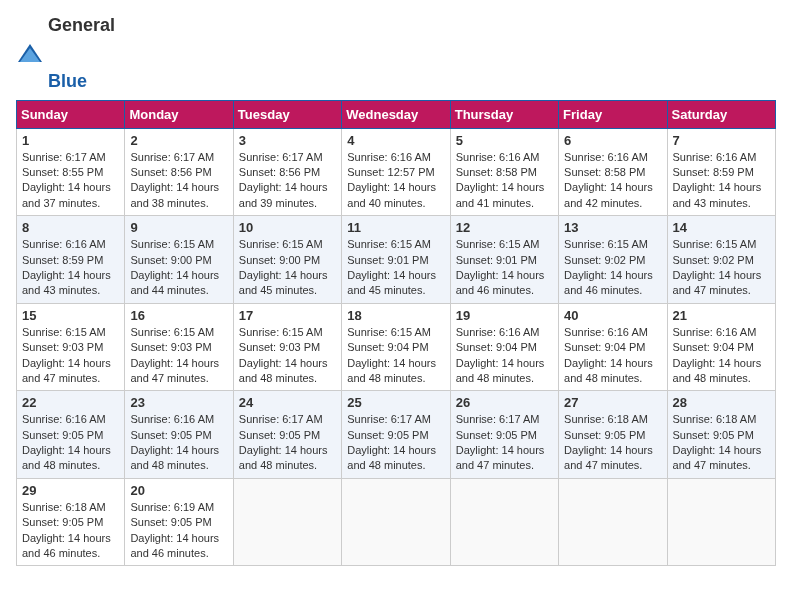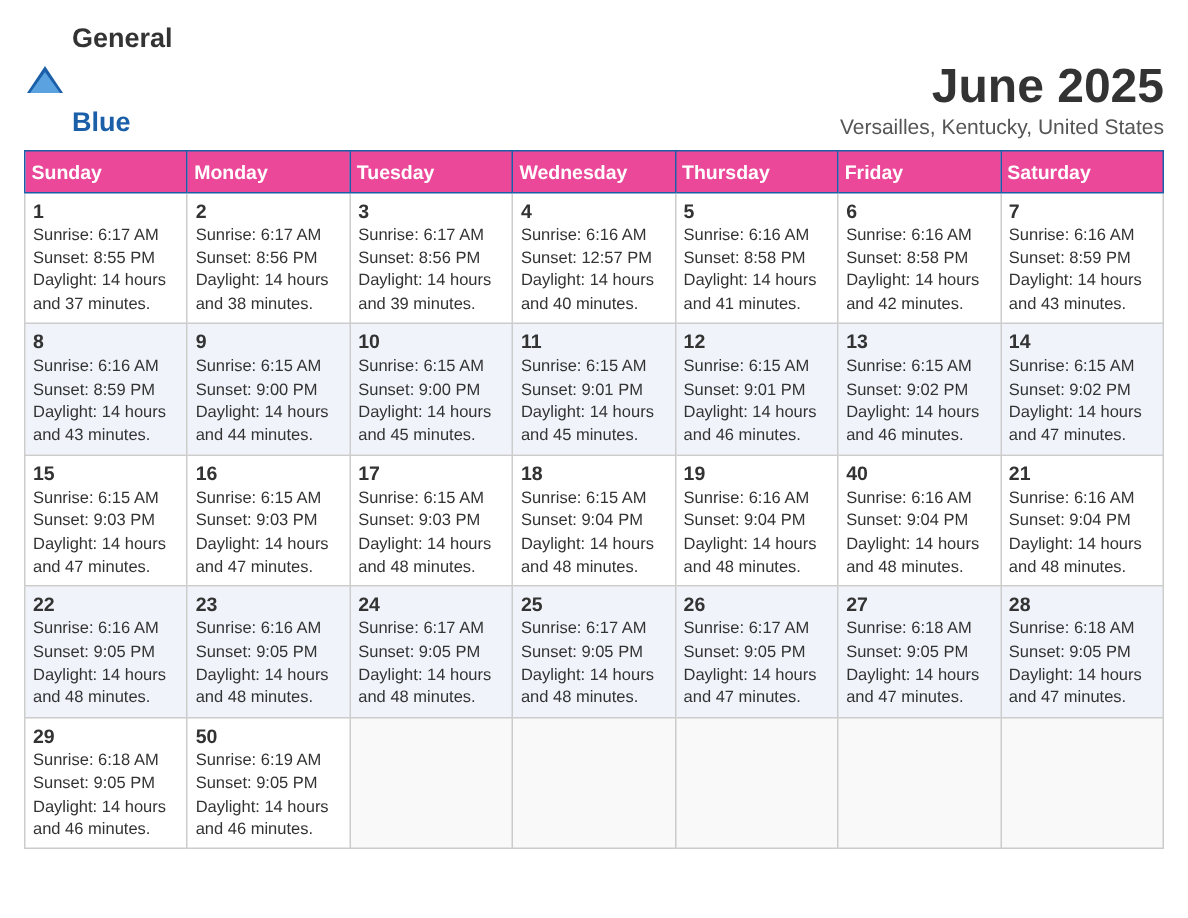--- a/index.html
+++ b/index.html
@@ -52,21 +52,21 @@
     .location {
       font-size: 14px;
       color: #555;
     }
     .calendar {
       width: 100%;
       border-collapse: collapse;
       border: 1px solid #ccc;
     }
     .calendar th {
-      background: #ec4899;
+      background: #be185d;
       color: #fff;
       font-size: 13px;
       font-weight: bold;
       padding: 6px 4px;
       text-align: left;
       border: 1px solid #1a5fa8;
     }
     .calendar td {
       vertical-align: top;
       border: 1px solid #ccc;
@@ -100,24 +100,20 @@
 <div class="header">
   <div class="logo">
     <svg class="logo-icon" viewBox="0 0 28 28">
       <polygon points="14,4 26,22 2,22" fill="#1a5fa8"></polygon>
       <polygon points="14,8 24,22 4,22" fill="#5ba3e0"></polygon>
     </svg>
     <div class="logo-text">
       <span class="logo-general">General</span>
       <span class="logo-blue">Blue</span>
     </div>
-  </div>
-  <div class="title-block">
-    <div class="month-title">June 2025</div>
-    <div class="location">Versailles, Kentucky, United States</div>
   </div>
 </div>
 
 <table class="calendar">
   <thead>
     <tr>
       <th>Sunday</th>
       <th>Monday</th>
       <th>Tuesday</th>
       <th>Wednesday</th>
@@ -362,21 +358,21 @@
       <tr>
         <td>
         <span class="day-num">29</span>
         <div class="day-info">
           <span>Sunrise: 6:18 AM</span><br>
           <span>Sunset: 9:05 PM</span><br>
           <span>Daylight: 14 hours and 46 minutes.</span>
         </div>
       </td>
         <td>
-        <span class="day-num">50</span>
+        <span class="day-num">20</span>
         <div class="day-info">
           <span>Sunrise: 6:19 AM</span><br>
           <span>Sunset: 9:05 PM</span><br>
           <span>Daylight: 14 hours and 46 minutes.</span>
         </div>
       </td>
         <td class="empty"></td>
         <td class="empty"></td>
         <td class="empty"></td>
         <td class="empty"></td>

